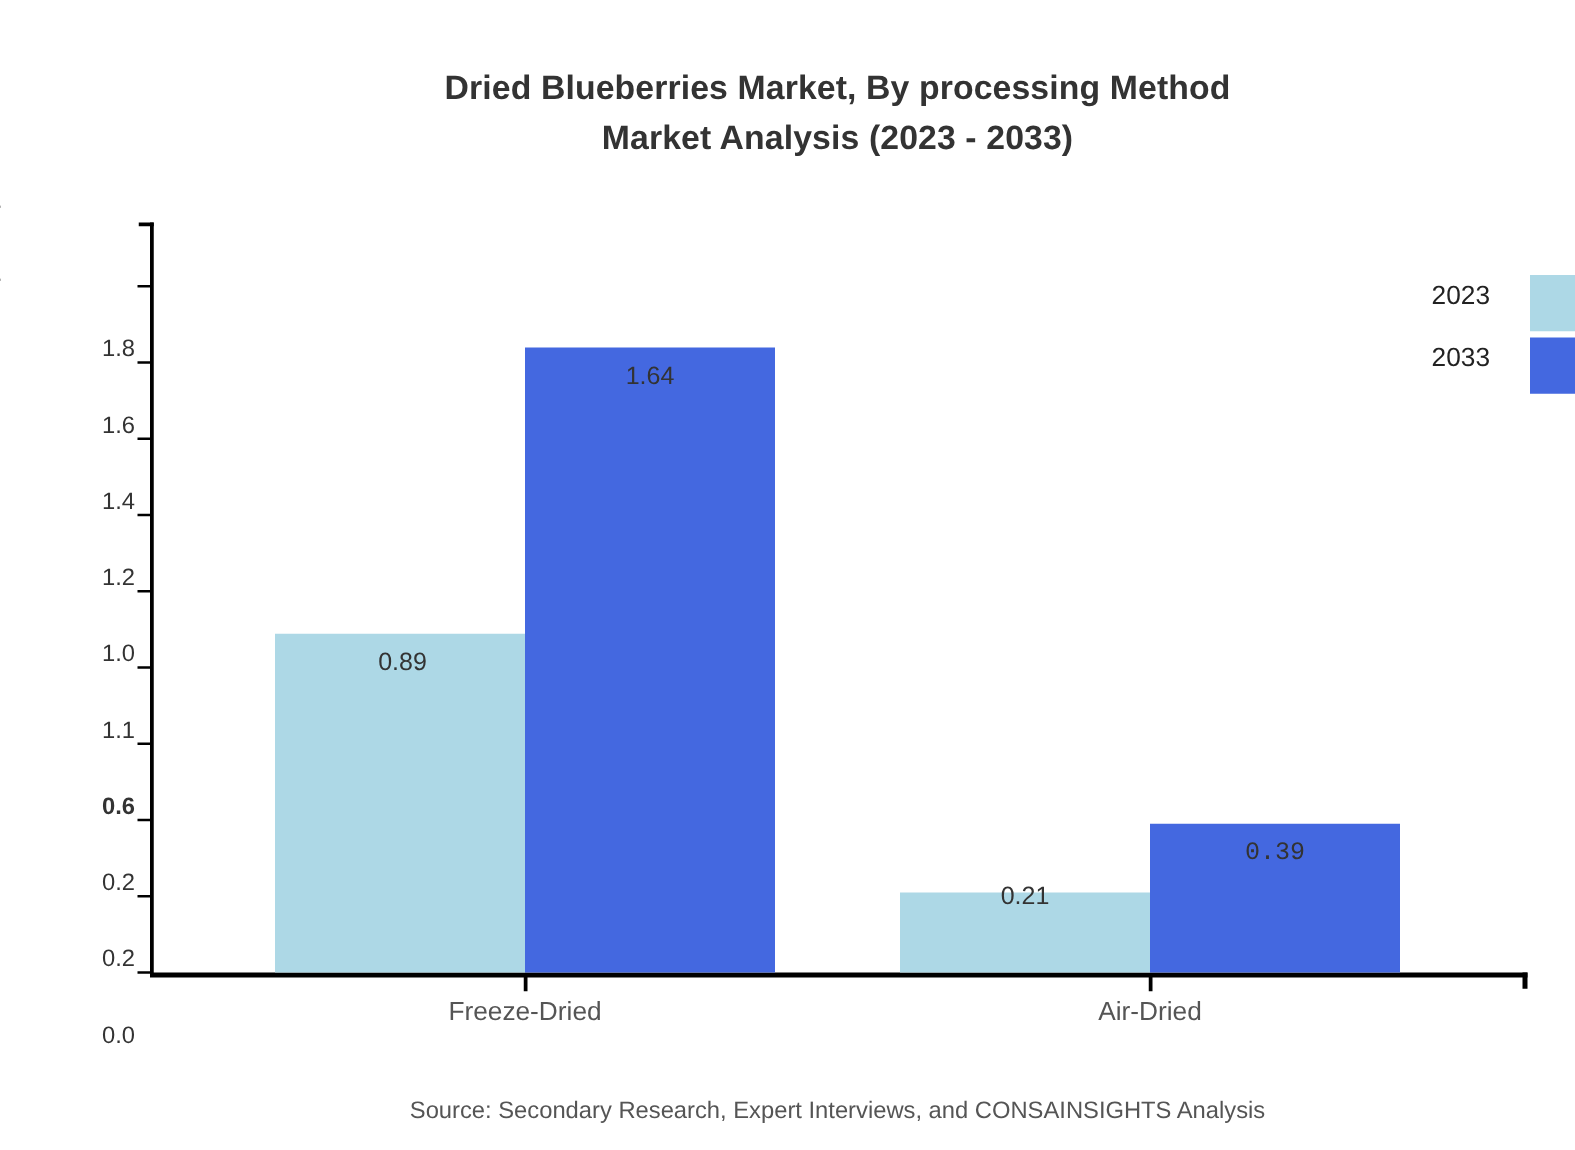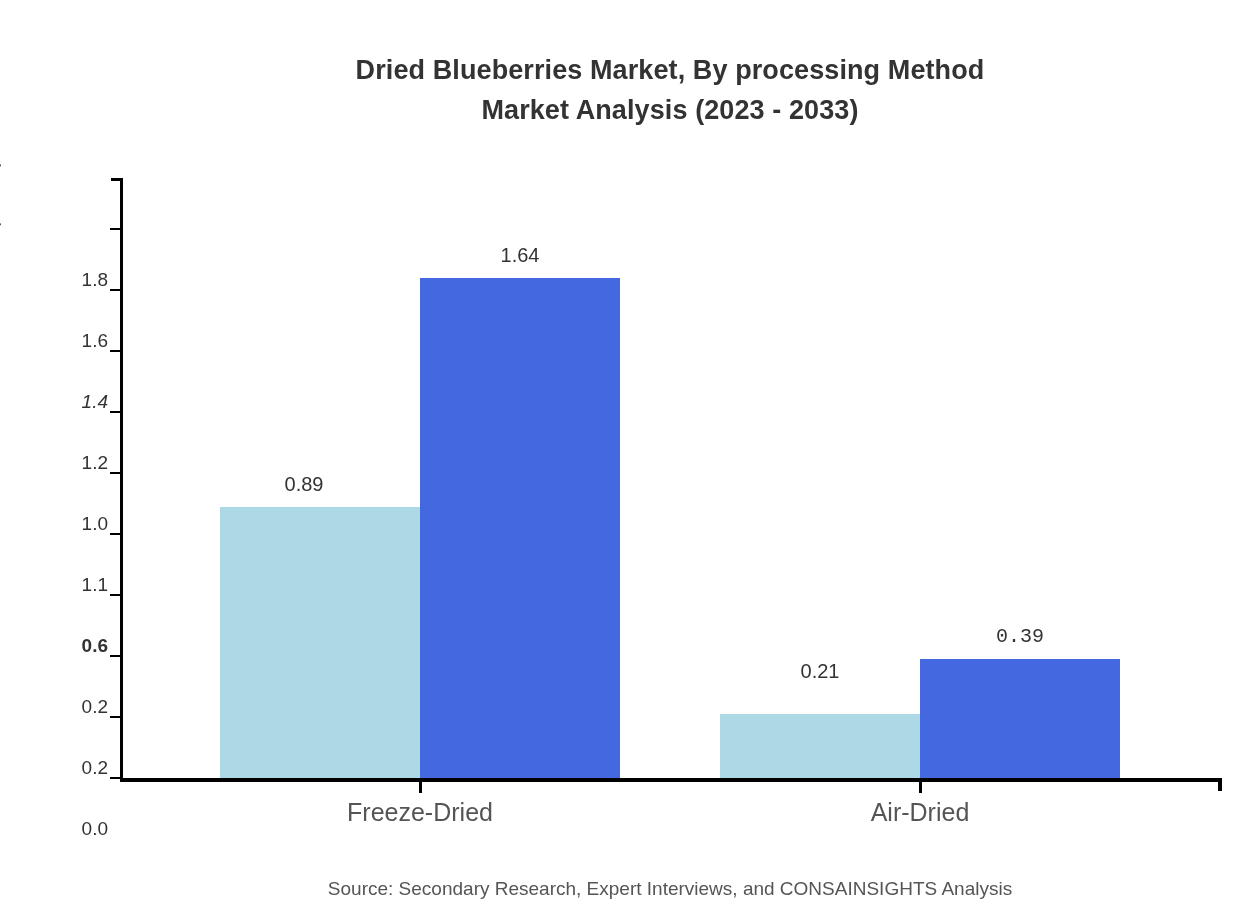--- a/index.html
+++ b/index.html
@@ -94,21 +94,21 @@
   .x-tick {
     position: absolute;
     top: 603px;
     width: 3px;
     height: 12px;
     background: #000000;
   }
   .x-tick-label {
     position: absolute;
     top: 620px;
-    font-size: 25px;
+    font-size: 21px;
     color: #555555;
     text-align: center;
     white-space: nowrap;
     transform: translateX(-50%);
   }
 
   
   #y-axis-title {
     position: absolute;
     left: -260px;
@@ -130,20 +130,21 @@
   .bar-2023 { background: #add8e6; }
   .bar-2033 { background: #4468e0; }
 
   .bar-label {
     position: absolute;
     font-size: 20px;
     color: #333333;
     text-align: center;
     white-space: nowrap;
     transform: translateX(-50%);
+    margin-top: 46px;
   }
 
   
   #legend {
     position: absolute;
     left: 1137px;
     top: 220px;
     width: 123px;
   }
   .legend-row {
@@ -192,21 +193,21 @@
 
   <div id="y-axis-title">Market Size (Billion)</div>
 
   <div class="y-tick-label" style="left:62px; top:770px; width:46px;">0.0</div>
   <div class="y-tick-label" style="left:62px; top:709px; width:46px;">0.2</div>
   <div class="y-tick-label" style="left:62px; top:648px; width:46px;">0.2</div>
   <div class="y-tick-label" style="left:62px; top:587px; width:46px;font-weight:bold;">0.6</div>
   <div class="y-tick-label" style="left:62px; top:526px; width:46px;">1.1</div>
   <div class="y-tick-label" style="left:62px; top:465px; width:46px;">1.0</div>
   <div class="y-tick-label" style="left:62px; top:404px; width:46px;">1.2</div>
-  <div class="y-tick-label" style="left:62px; top:343px; width:46px;font-style:italic;">1.4</div>
+  <div class="y-tick-label" style="left:62px; top:343px; width:46px;">1.4</div>
   <div class="y-tick-label" style="left:62px; top:282px; width:46px;">1.6</div>
   <div class="y-tick-label" style="left:62px; top:221px; width:46px;">1.8</div>
 
   <div id="plot">
 
     <div id="y-spine"></div>
     <div id="y-spine-cap"></div>
     <div id="x-spine"></div>
     <div id="x-spine-cap"></div>
 
@@ -221,29 +222,39 @@
     <div class="y-tick" style="top:111px;"></div>
     <div class="y-tick" style="top:50px;"></div>
 
     <div class="x-tick" style="left:299px;"></div>
     <div class="x-tick" style="left:799px;"></div>
 
     <div class="x-tick-label" style="left:300px;">Freeze-Dried</div>
     <div class="x-tick-label" style="left:800px;">Air-Dried</div>
 
     <div class="bar bar-2023" style="left:100px; width:200px; height:271px;"></div>
-    <div class="bar-label" style="left:184px; top:295px;">0.89</div>
+    <div class="bar-label" style="left:202px; top:295px;">0.89</div>
 
     <div class="bar bar-2033" style="left:300px; width:200px; height:500px;"></div>
     <div class="bar-label" style="left:400px; top:66px;">1.64</div>
 
     <div class="bar bar-2023" style="left:600px; width:200px; height:64px;"></div>
     <div class="bar-label" style="left:700px; top:482px;">0.21</div>
 
     <div class="bar bar-2033" style="left:800px; width:200px; height:119px;"></div>
     <div class="bar-label" style="left:900px; top:447px;font-family:Liberation Mono, monospace;">0.39</div>
 
   </div>
 
+  <div id="legend">
+    <div class="legend-row">
+      <span class="legend-label">2023</span>
+      <span class="legend-swatch swatch-2023"></span>
+    </div>
+    <div class="legend-row">
+      <span class="legend-label">2033</span>
+      <span class="legend-swatch swatch-2033"></span>
+    </div>
+  </div>
 
   <div id="source-note">Source: Secondary Research, Expert Interviews, and CONSAINSIGHTS Analysis</div>
 
 </div>
 
 </body></html>

